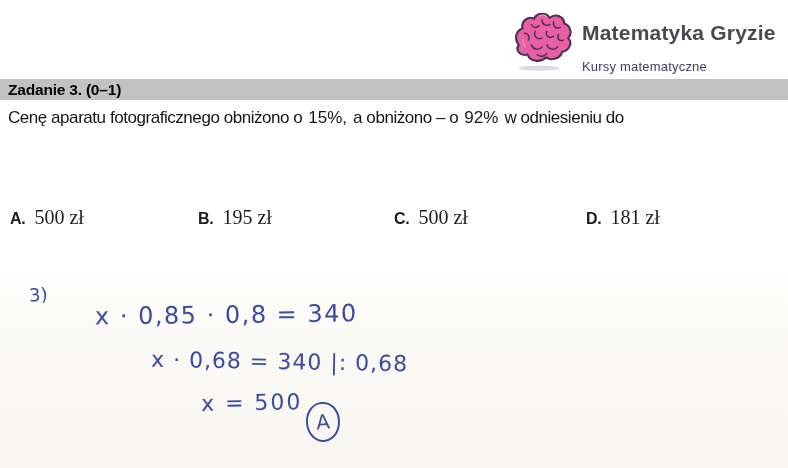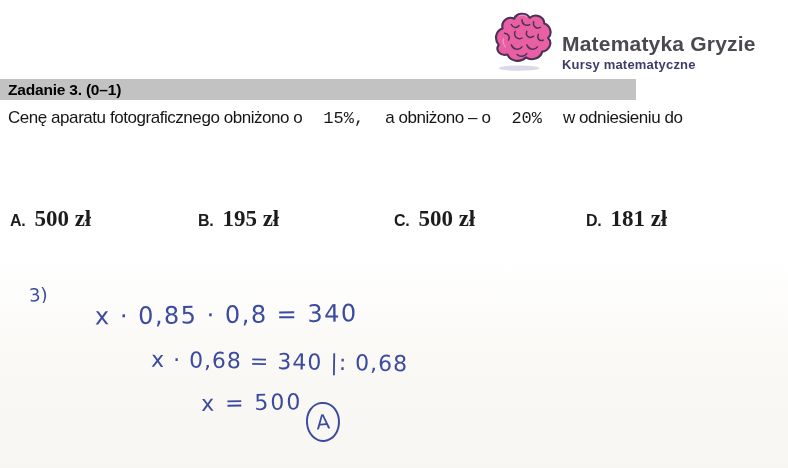--- a/index.html
+++ b/index.html
@@ -9,69 +9,69 @@
     font-family:"Liberation Sans",sans-serif;
     color:#1c1c1c;
   }
   .page{
     position:relative;width:788px;height:468px;
     background:linear-gradient(180deg,#ffffff 0%,#ffffff 55%,#faf9f6 75%,#f7f6f3 100%);
   }
 
   
   .brand{
-    position:absolute;top:10px;left:490px;
-    display:flex;align-items:flex-end;
+    position:absolute;top:10px;left:510px;
+    display:flex;align-items:flex-start;
   }
   .brain-wrap{width:62px;height:62px;flex:0 0 auto;}
   .brand-text{margin-left:10px;padding-top:11px;}
   .brand-title{
     font-size:21px;font-weight:bold;color:#4a4950;
     letter-spacing:0.2px;line-height:1.1;
   }
   .brand-subtitle{
-    margin-top:2px;font-size:13px;font-weight:bold;color:#3c3c6e;
+    margin-top:15px;font-size:13px;font-weight:normal;color:#3c3c6e;
     letter-spacing:0.2px;
   }
 
   
   .banner{
-    position:absolute;top:79px;left:0;width:636px;height:21px;
+    position:absolute;top:79px;left:0;width:788px;height:21px;
     background:#c2c2c2;
     display:flex;align-items:center;
   }
   .banner span{
     padding-left:8px;font-size:15.5px;font-weight:bold;color:#000;
     letter-spacing:-0.2px;
   }
 
   
   .question{
     position:absolute;top:104px;left:8px;width:778px;
     font-size:17px;line-height:27.5px;color:#161616;
     letter-spacing:-0.45px;
   }
   .mathnum{
-    font-family:Liberation Mono, monospace;
+    font-family:Liberation Sans, sans-serif;
     letter-spacing:0;
-    margin:0 21px;
+    margin:0 6px;
   }
 
   
   .answers{
     position:absolute;top:206px;left:10px;width:770px;
     display:grid;grid-template-columns:188px 196px 192px 1fr;
   }
   .answer{display:flex;align-items:baseline;}
   .answer .letter{
     font-weight:bold;font-size:16px;letter-spacing:-0.3px;
   }
   .answer .value{
     font-family:"Liberation Serif",serif;
-    font-size:23px;margin-left:9px;font-weight:bold;
+    font-size:20px;margin-left:9px;
   }
 
   
   .hw{
     position:absolute;
     font-family:"DejaVu Sans",sans-serif;
     color:#3c4ba0;white-space:nowrap;
   }
   .hw-tasknum{left:29px;top:284px;font-size:18px;transform:rotate(-4deg);}
   .hw-line1{left:95px;top:301px;font-size:24px;letter-spacing:1.5px;transform:rotate(-0.7deg);}
@@ -116,21 +116,21 @@
       <div class="brand-title">Matematyka Gryzie</div>
       <div class="brand-subtitle">Kursy matematyczne</div>
     </div>
   </header>
 
   <div class="banner">
     <span>Zadanie 3. (0–1)</span>
   </div>
 
   <div class="question">
-    <div><span>Cenę aparatu fotograficznego obniżono o</span><span class="mathnum">15%,</span><span>a obniżono – o</span><span class="mathnum">20%</span><span>w odniesieniu do</span></div>
+    <div><span>Cenę aparatu fotograficznego obniżono o</span><span class="mathnum">15%,</span><span>a obniżono – o</span><span class="mathnum">92%</span><span>w odniesieniu do</span></div>
   </div>
 
   <div class="answers">
     <div class="answer">
       <span class="letter">A.</span>
       <span class="value">500 zł</span>
     </div>
     <div class="answer">
       <span class="letter">B.</span>
       <span class="value">195 zł</span>

